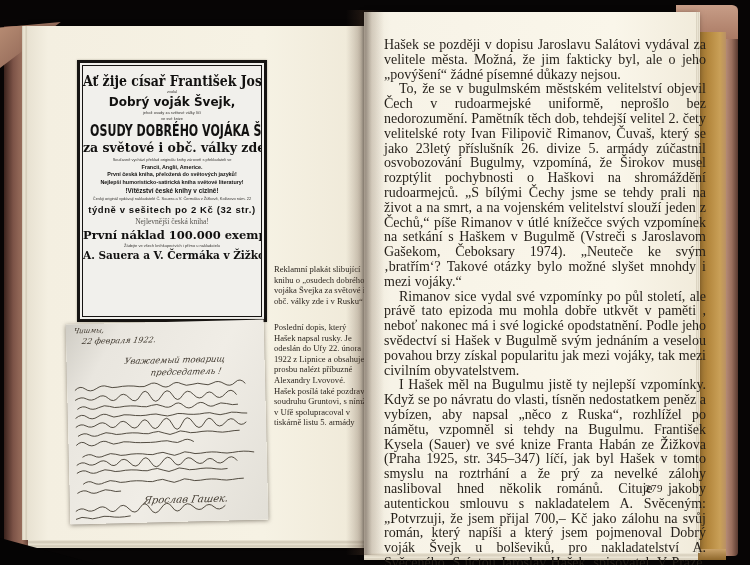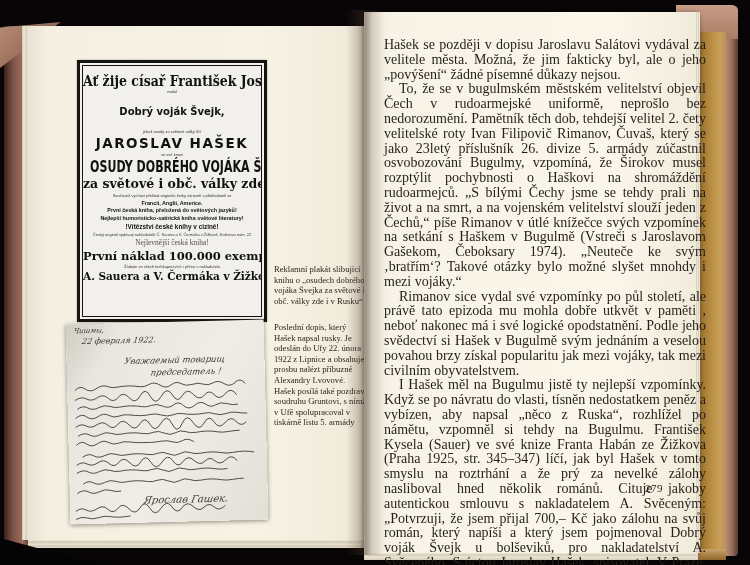--- a/index.html
+++ b/index.html
@@ -41,21 +41,21 @@
     background:linear-gradient(90deg,rgba(70,50,38,0) 0%,rgba(86,62,46,.30) 40%,rgba(50,33,24,.42) 52%,rgba(86,62,46,.18) 68%,rgba(70,50,38,0) 100%);}
 
   
   .poster{position:absolute;left:49px;top:34px;width:180px;height:252px;
     background:#f1f0ec;border:3px solid #161412;padding:2px;box-shadow:0 0 2px rgba(80,70,60,.4);}
   .poster-inner{width:100%;height:100%;border:1px solid #161412;box-sizing:border-box;
     text-align:center;color:#121110;overflow:hidden;padding-top:7px;}
   .pl{white-space:nowrap;}
   .pl1{font-family:"DejaVu Serif",serif;font-weight:bold;font-size:12.5px;transform:scaleY(1.25);margin-bottom:1px;}
   .pl-tiny{font-family:"Liberation Sans",sans-serif;font-size:4px;color:#3a3835;margin:1px 0;}
-  .pl3{font-family:"DejaVu Sans",sans-serif;font-weight:bold;font-size:10px;margin:12px 0;}
+  .pl3{font-family:"DejaVu Sans",sans-serif;font-weight:bold;font-size:12px;margin:1px 0;}
   .pl5{font-family:"DejaVu Sans",sans-serif;font-weight:bold;font-size:13.5px;letter-spacing:1.5px;margin:1px 0;}
   .pl7{font-family:"DejaVu Sans",sans-serif;font-weight:bold;font-size:12px;transform:scale(.92,1.25);margin:3px 0 2px;}
   .pl8{font-family:"DejaVu Serif",serif;font-weight:bold;font-size:12.5px;margin:1px 0 2px;}
   .pl-sm{font-family:"Liberation Sans",sans-serif;font-weight:bold;font-size:5.4px;margin:1.5px 0;}
   .pl13{font-family:"Liberation Sans",sans-serif;font-weight:bold;font-size:6.4px;margin:2px 0;}
   .pl15{font-family:"Liberation Sans",sans-serif;font-weight:bold;font-size:9.5px;letter-spacing:.6px;margin:3px 0 2px;}
   .pl16{font-family:Liberation Serif, serif;font-size:7.5px;color:#55524d;margin:1px 0;}
   .pl17{font-family:"DejaVu Serif",serif;font-weight:bold;font-size:11.5px;margin:2px 0 1px;}
   .pl19{font-family:"DejaVu Serif",serif;font-weight:bold;font-size:10.5px;margin:1px 0 0;}
 
@@ -101,30 +101,30 @@
   <div class="page left-page">
     <div class="edge-lines-left"></div>
     <div class="edge-lines-bottom"></div>
 
     <div class="poster">
       <div class="poster-inner">
         <div class="pl pl1">Ať žije císař František Josef I.!</div>
         <div class="pl pl-tiny">zvolal</div>
         <div class="pl pl3">Dobrý voják Švejk,</div>
         <div class="pl pl-tiny">jehož osudy za světové války líčí</div>
-        <div class="pl pl5">JAROSLAV HAŠEK</div>
         <div class="pl pl-tiny">ve své knize</div>
         <div class="pl pl7">OSUDY DOBRÉHO VOJÁKA ŠVEJKA</div>
         <div class="pl pl8">za světové i obč. války zde i v Rusku.</div>
         <div class="pl pl-tiny">Současně vychází překlad originálu knihy zároveň s překladateli ve</div>
         <div class="pl pl-sm">Francii, Anglii, Americe.</div>
         <div class="pl pl-sm">První česká kniha, přeložená do světových jazyků!</div>
         <div class="pl pl-sm">Nejlepší humoristicko-satirická kniha světové literatury!</div>
         <div class="pl pl13">!Vítězství české knihy v cizině!</div>
         <div class="pl pl-tiny">Český originál vydávají nakladatelé Č. Sauera a V. Čermáka v Žižkově, Kolárovo nám. 22</div>
+        <div class="pl pl15">týdně v sešitech po 2 Kč (32 str.)</div>
         <div class="pl pl16">Nejlevnější česká kniha!</div>
         <div class="pl pl17">První náklad 100.000 exemplářů!</div>
         <div class="pl pl-tiny">Žádejte ve všech knihkupectvích i přímo u nakladatelů</div>
         <div class="pl pl19"><span>A. Sauera a V. Čermáka v Žižkově,</span> </div>
       </div>
     </div>
 
     <div class="letter">
       <svg width="198" height="200" viewBox="0 0 198 200">
         <g fill="none" stroke="#433c31" stroke-width="0.9" stroke-linecap="round">

